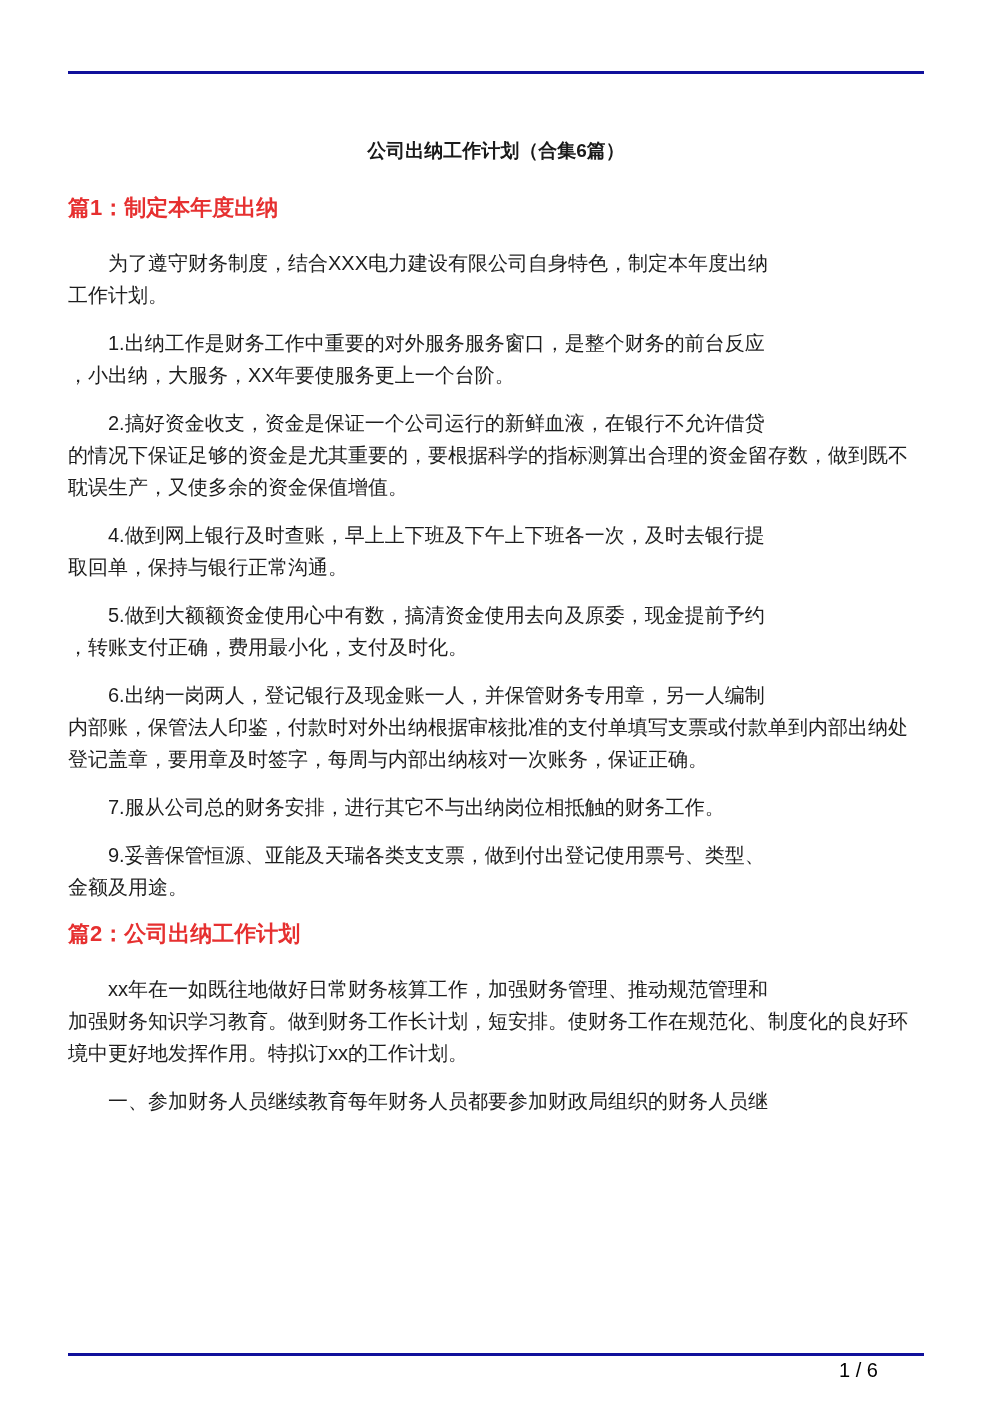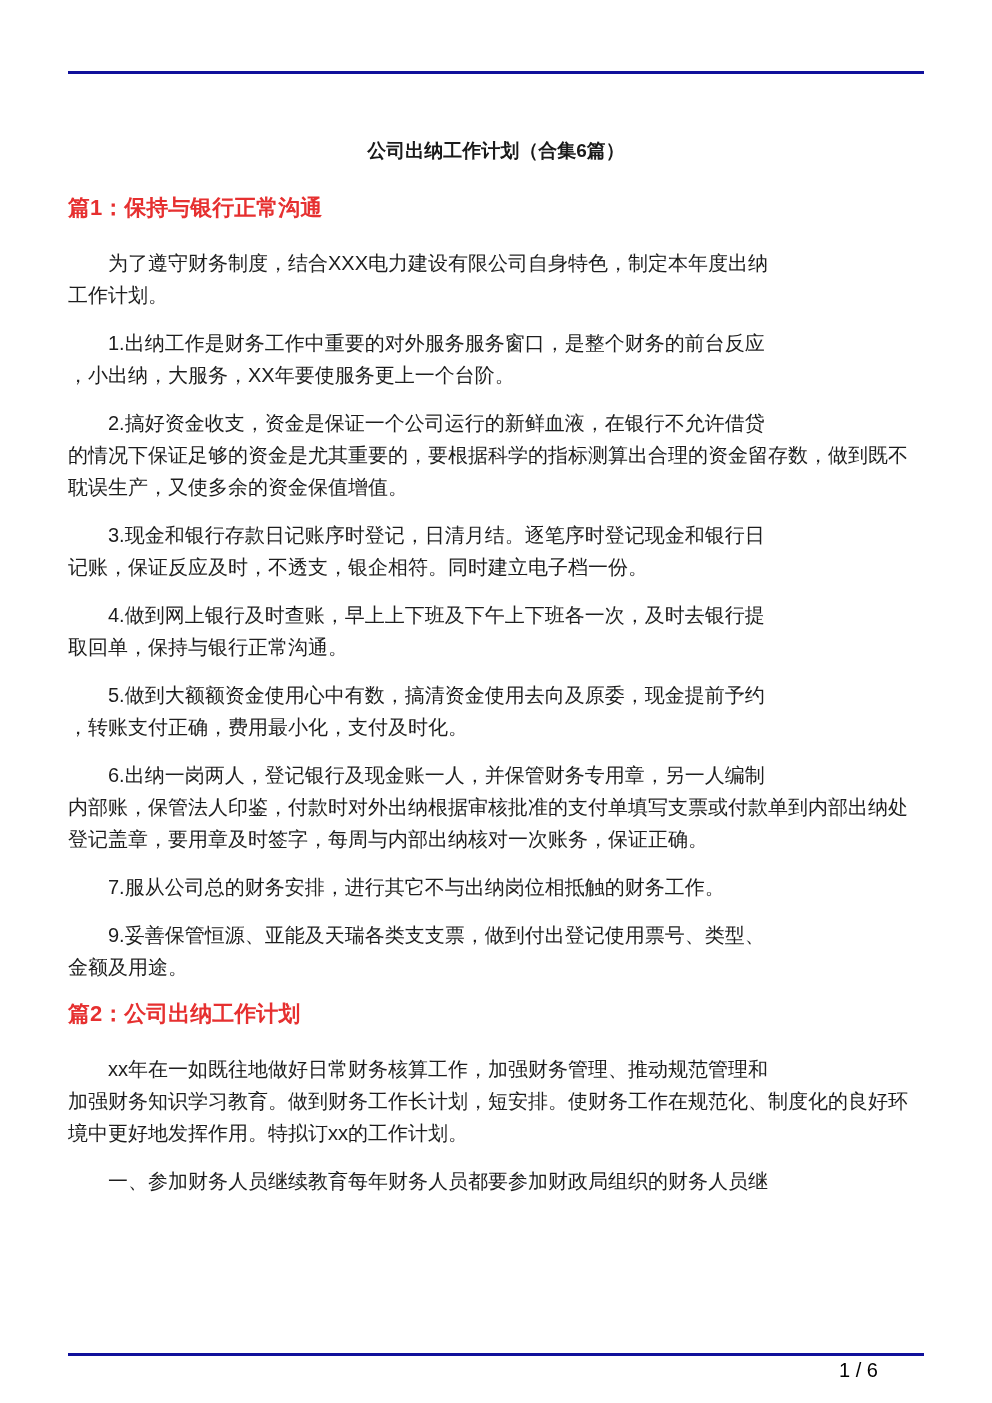--- a/index.html
+++ b/index.html
@@ -47,31 +47,29 @@
   }
 </style>
 </head>
 <body>
 
 <div class="rule-top"></div>
 
 <div class="content">
   <h1 class="doc-title">公司出纳工作计划（合集6篇）</h1>
 
-  <h2 class="sec-heading">篇1：保持与银行正常沟通</h2>
+  <h2 class="sec-heading">篇1：制定本年度出纳</h2>
 
   <p class="para">为了遵守财务制度，结合XXX电力建设有限公司自身特色，制定本年度出纳
 工作计划。</p>
   <p class="para">1.出纳工作是财务工作中重要的对外服务服务窗口，是整个财务的前台反应
 ，小出纳，大服务，XX年要使服务更上一个台阶。</p>
   <p class="para">2.搞好资金收支，资金是保证一个公司运行的新鲜血液，在银行不允许借贷
 的情况下保证足够的资金是尤其重要的，要根据科学的指标测算出合理的资金留存数，做到既不
 耽误生产，又使多余的资金保值增值。</p>
-  <p class="para">3.现金和银行存款日记账序时登记，日清月结。逐笔序时登记现金和银行日
-记账，保证反应及时，不透支，银企相符。同时建立电子档一份。</p>
   <p class="para">4.做到网上银行及时查账，早上上下班及下午上下班各一次，及时去银行提
 取回单，保持与银行正常沟通。</p>
   <p class="para">5.做到大额额资金使用心中有数，搞清资金使用去向及原委，现金提前予约
 ，转账支付正确，费用最小化，支付及时化。</p>
   <p class="para">6.出纳一岗两人，登记银行及现金账一人，并保管财务专用章，另一人编制
 内部账，保管法人印鉴，付款时对外出纳根据审核批准的支付单填写支票或付款单到内部出纳处
 登记盖章，要用章及时签字，每周与内部出纳核对一次账务，保证正确。</p>
   <p class="para">7.服从公司总的财务安排，进行其它不与出纳岗位相抵触的财务工作。</p>
   <p class="para">9.妥善保管恒源、亚能及天瑞各类支支票，做到付出登记使用票号、类型、
 金额及用途。</p>

